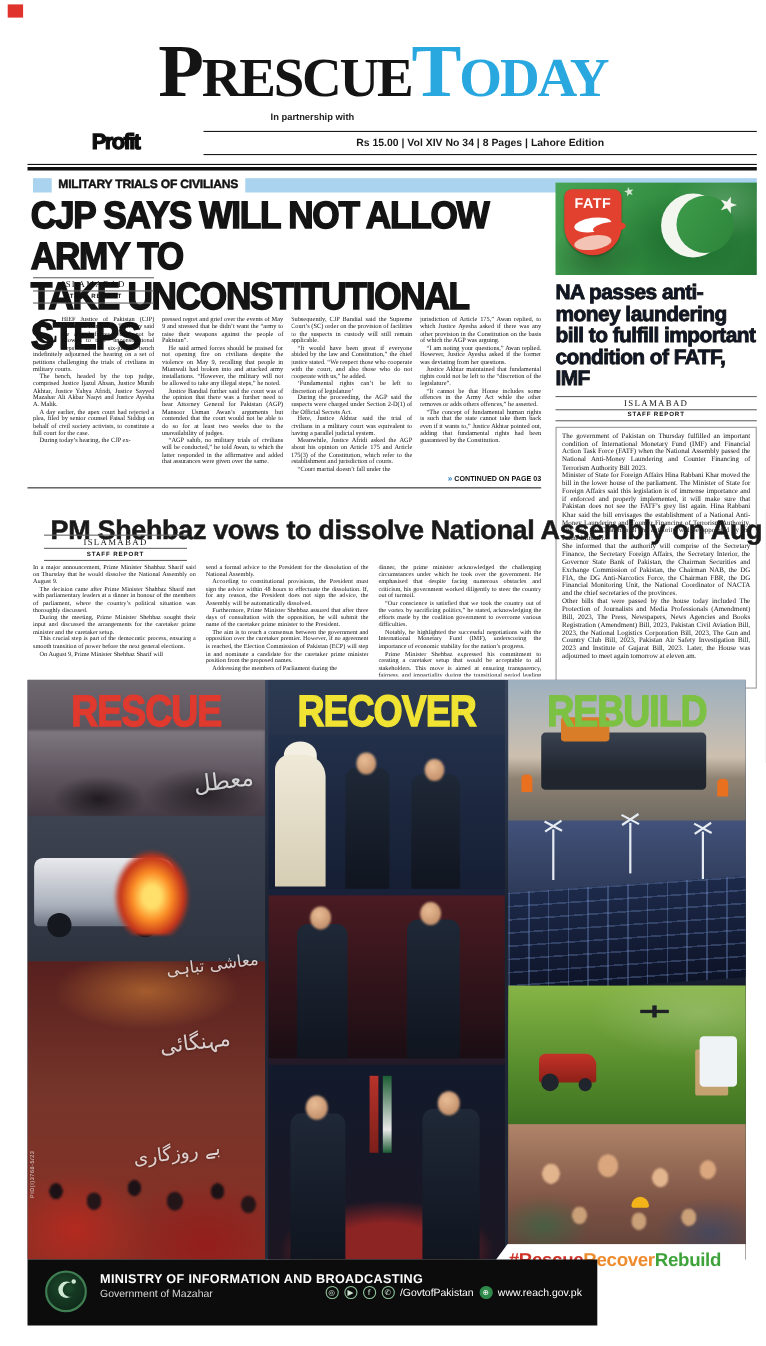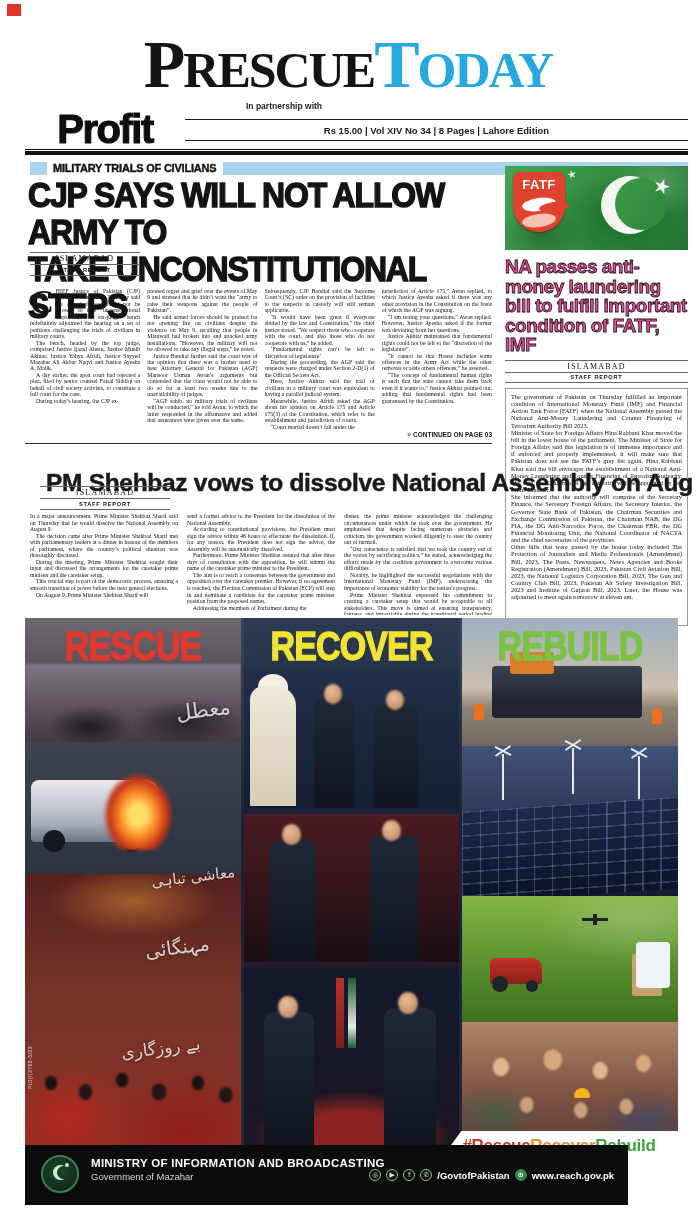--- a/index.html
+++ b/index.html
@@ -12,21 +12,21 @@
   .masthead-title .cap{font-size:68px;line-height:68px;}
   .masthead-title .rest{font-size:50px;line-height:68px;}
   .ink{color:#141414;} .cyan{color:#29a8e0;}
   .partnership{position:absolute;left:0;top:101px;width:568px;text-align:center;
     font-family:"Liberation Sans",sans-serif;font-size:8.5px;font-weight:700;color:#222;}
   .mast-row{position:absolute;left:25px;top:112px;width:663px;height:34px;display:flex;align-items:stretch;}
   .rule-box{flex:1;border-top:1.6px solid #1a1a1a;border-bottom:1.6px solid #1a1a1a;margin-top:7px;height:20px;
     display:flex;align-items:center;justify-content:center;font-family:"Liberation Sans",sans-serif;
     font-size:9.5px;font-weight:700;color:#1a1a1a;white-space:nowrap;}
   .profit-wrap{width:160px;display:flex;align-items:center;justify-content:center;}
-  .profit{font-family:"Liberation Sans",sans-serif;font-weight:700;font-size:40px;letter-spacing:-1.5px;
+  .profit{font-family:"Liberation Sans",sans-serif;font-weight:700;font-size:20px;letter-spacing:-1.5px;
     color:#0d0d0d;-webkit-text-stroke:1.1px #0d0d0d;line-height:30px;}
   .thick-rule{position:absolute;left:25px;top:149px;width:663px;height:5px;
     background:linear-gradient(#ffffff 0 1.4px,#111 1.4px 100%);border-top:1.4px solid #111;}
   
   .kicker{position:absolute;left:30px;top:161px;width:658px;height:14px;display:flex;align-items:center;}
   .kicker-box{width:17px;height:13px;background:#a9d3ee;margin-right:6px;}
   .kicker-text{font-family:"Liberation Sans",sans-serif;font-size:11px;font-weight:700;letter-spacing:-0.2px;
     color:#141414;white-space:nowrap;-webkit-text-stroke:0.4px #141414;}
   .kicker-bar{flex:1;height:13px;background:#a9d3ee;margin-left:7px;}
   .main-headline{position:absolute;left:28px;top:177px;width:466px;
@@ -68,21 +68,21 @@
     font-family:"DejaVu Sans",sans-serif;}
   .fatf-shield{position:absolute;left:8px;top:6px;width:52px;height:60px;background:#e2412f;
     border-radius:7px 7px 26px 26px;box-shadow:0 1px 2px rgba(0,0,0,.35);}
   .fatf-shield .fatf-word{display:block;text-align:center;margin-top:5px;color:#fff;
     font-family:"Liberation Sans",sans-serif;font-weight:700;font-size:13px;letter-spacing:0.5px;}
   .fatf-leaf{position:absolute;width:34px;height:13px;background:#fff;border-radius:50%;}
   .leaf1{left:9px;top:26px;transform:rotate(-8deg);}
   .leaf2{left:9px;top:42px;transform:rotate(-8deg);background:#f3c4b6;}
   .fatf-cut{position:absolute;left:26px;top:30px;width:30px;height:10px;background:#e2412f;border-radius:50%;transform:rotate(-8deg);}
   .sb-headline{margin-top:7px;font-family:"Liberation Sans",sans-serif;font-weight:700;font-size:19px;
-    line-height:19.5px;letter-spacing:-0.5px;color:#ec4899;-webkit-text-stroke:0.8px #131313;}
+    line-height:19.5px;letter-spacing:-0.5px;color:#0f172a;-webkit-text-stroke:0.8px #131313;}
   .dl-side{width:183px;margin-top:5px;position:relative;}
   .sb-body{margin-top:5px;border:0.8px solid #9a9a9a;padding:4px 5px;height:228px;overflow:hidden;
     font-size:6.3px;line-height:7.15px;text-align:justify;}
   .sb-body p{margin:0;}
   
   .pm-rule{position:absolute;left:25px;top:443px;width:467px;height:1.3px;background:#2a2a2a;}
   .pm-headline{position:absolute;left:28px;top:451px;width:466px;font-family:"Liberation Sans",sans-serif;
     font-weight:700;font-size:24.5px;letter-spacing:-0.3px;color:#1a1a1a;-webkit-text-stroke:0.5px #1a1a1a;white-space:nowrap;}
   .dl-pm{position:absolute;left:40px;top:486px;width:130px;}
   .pm-cols{left:30px;top:513px;width:462px;height:102px;gap:9px;}
@@ -181,36 +181,36 @@
      radial-gradient(12px 14px at 64% 34%,#e3b58e 0 60%,transparent 62%),
      radial-gradient(12px 14px at 84% 26%,#d9a67e 0 60%,transparent 62%),
      radial-gradient(11px 13px at 30% 72%,#caa078 0 60%,transparent 62%),
      radial-gradient(11px 13px at 55% 78%,#caa078 0 60%,transparent 62%),
      radial-gradient(11px 13px at 76% 74%,#caa078 0 60%,transparent 62%);}
   .helmet{position:absolute;left:52%;top:66px;width:16px;height:10px;border-radius:8px 8px 2px 2px;background:#f2b418;}
   
   .hashtag-box{position:absolute;left:440px;top:1131px;width:238px;height:29px;background:#ffffff;
     clip-path:polygon(9% 0,100% 0,100% 100%,0 100%);display:flex;align-items:center;justify-content:center;
     font-family:"Liberation Sans",sans-serif;font-weight:700;font-size:17px;letter-spacing:-0.3px;}
-  .footer{position:absolute;left:25px;top:1145px;width:603px;height:60px;background:#0c0c0c;}
+  .footer{position:absolute;left:25px;top:1145px;width:518px;height:60px;background:#0c0c0c;}
   .emblem{position:absolute;left:16px;top:10px;width:38px;height:38px;border-radius:50%;
     background:radial-gradient(circle at 45% 40%,#1d4a2c,#0f2a1a 75%);border:2px solid #3f7d52;box-sizing:border-box;}
   .emblem-crescent{position:absolute;left:10px;top:8px;width:15px;height:15px;border-radius:50%;background:#cfe8d4;}
   .emblem-crescent::after{content:"";position:absolute;left:4px;top:1px;width:13px;height:13px;border-radius:50%;
     background:radial-gradient(circle at 45% 40%,#1d4a2c,#102c1b);}
   .emblem-star{position:absolute;left:22px;top:6px;width:4px;height:4px;border-radius:50%;background:#cfe8d4;}
   .ministry{position:absolute;left:66px;top:12px;font-family:"Liberation Sans",sans-serif;color:#fff;}
   .ministry .m1{font-size:11.5px;font-weight:700;letter-spacing:0.3px;}
   .ministry .m2{font-size:9.5px;color:#d8d8d8;margin-top:2px;}
   .footer-right{position:absolute;right:14px;top:0;height:60px;display:flex;align-items:center;gap:5px;
     font-family:"Liberation Sans",sans-serif;color:#fff;}
   .sicon{width:12px;height:12px;border-radius:50%;border:1px solid #8fc49b;color:#cfe8d4;font-size:7px;
     display:flex;align-items:center;justify-content:center;font-family:"DejaVu Sans",sans-serif;box-sizing:border-box;}
   .sicon.fill{background:#2f8a4b;border-color:#2f8a4b;color:#fff;}
-  .handle,.website{font-size:9.5px;font-weight:700;}
+  .handle,.website{font-size:9.5px;font-weight:400;}
   .print-code{position:absolute;left:27px;top:1046px;writing-mode:vertical-rl;transform:rotate(180deg);
     font-family:"Liberation Sans",sans-serif;font-size:5px;color:#e6e6e6;opacity:.85;letter-spacing:.5px;}
 </style>
 </head>
 <body>
 
 <div class="page">
 
   <div class="corner-mark"></div>
 

